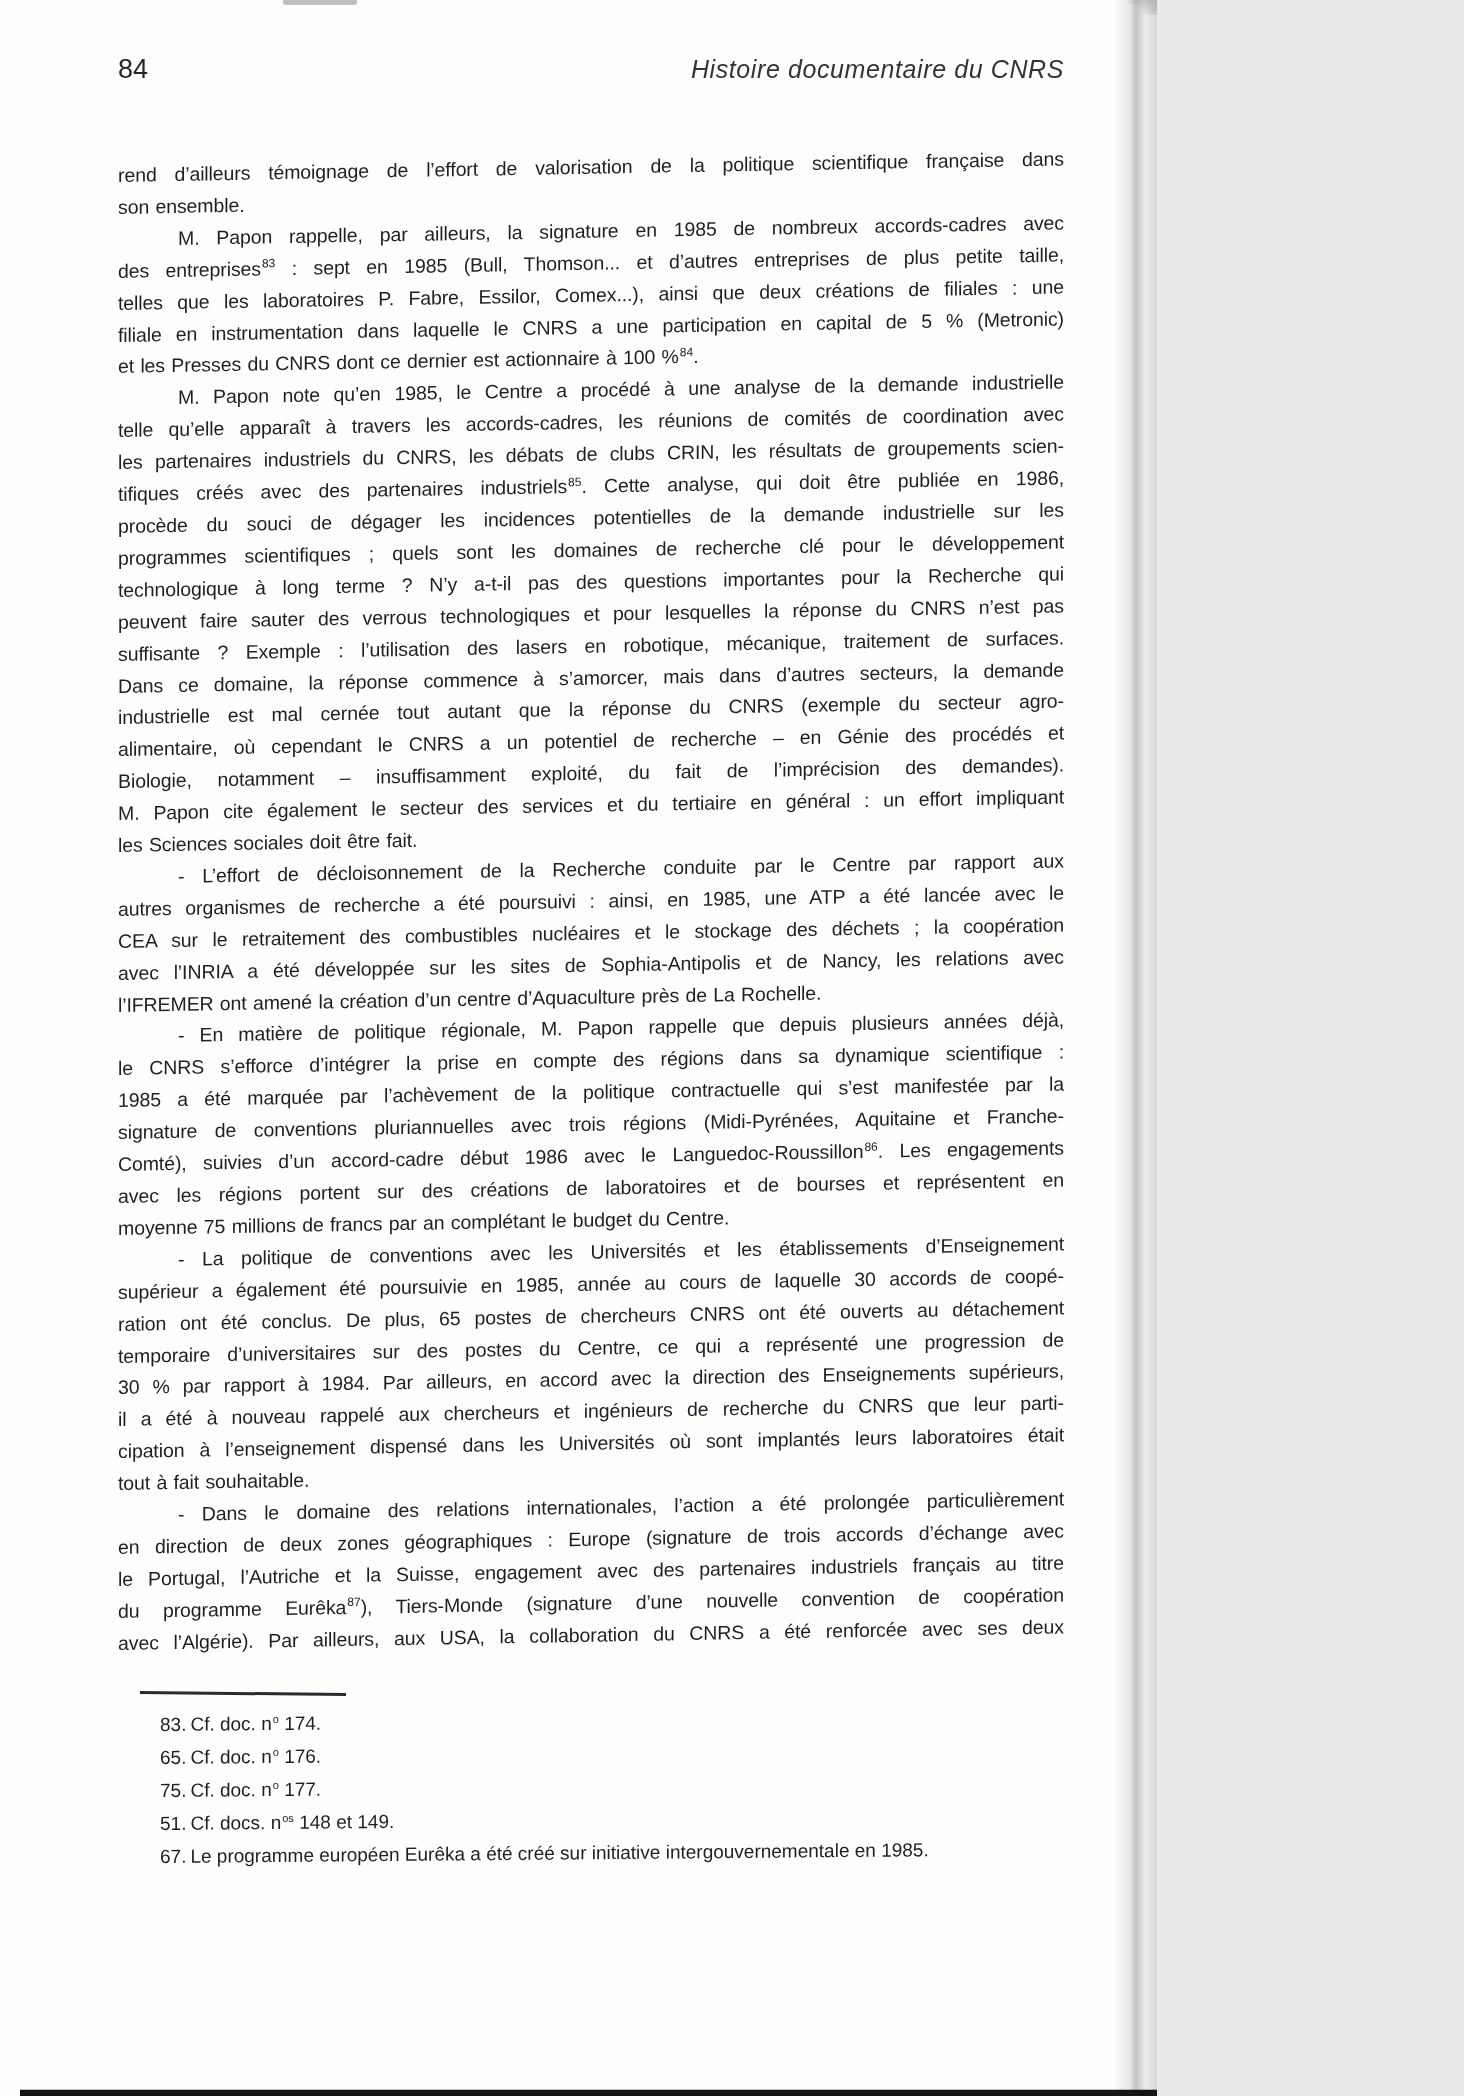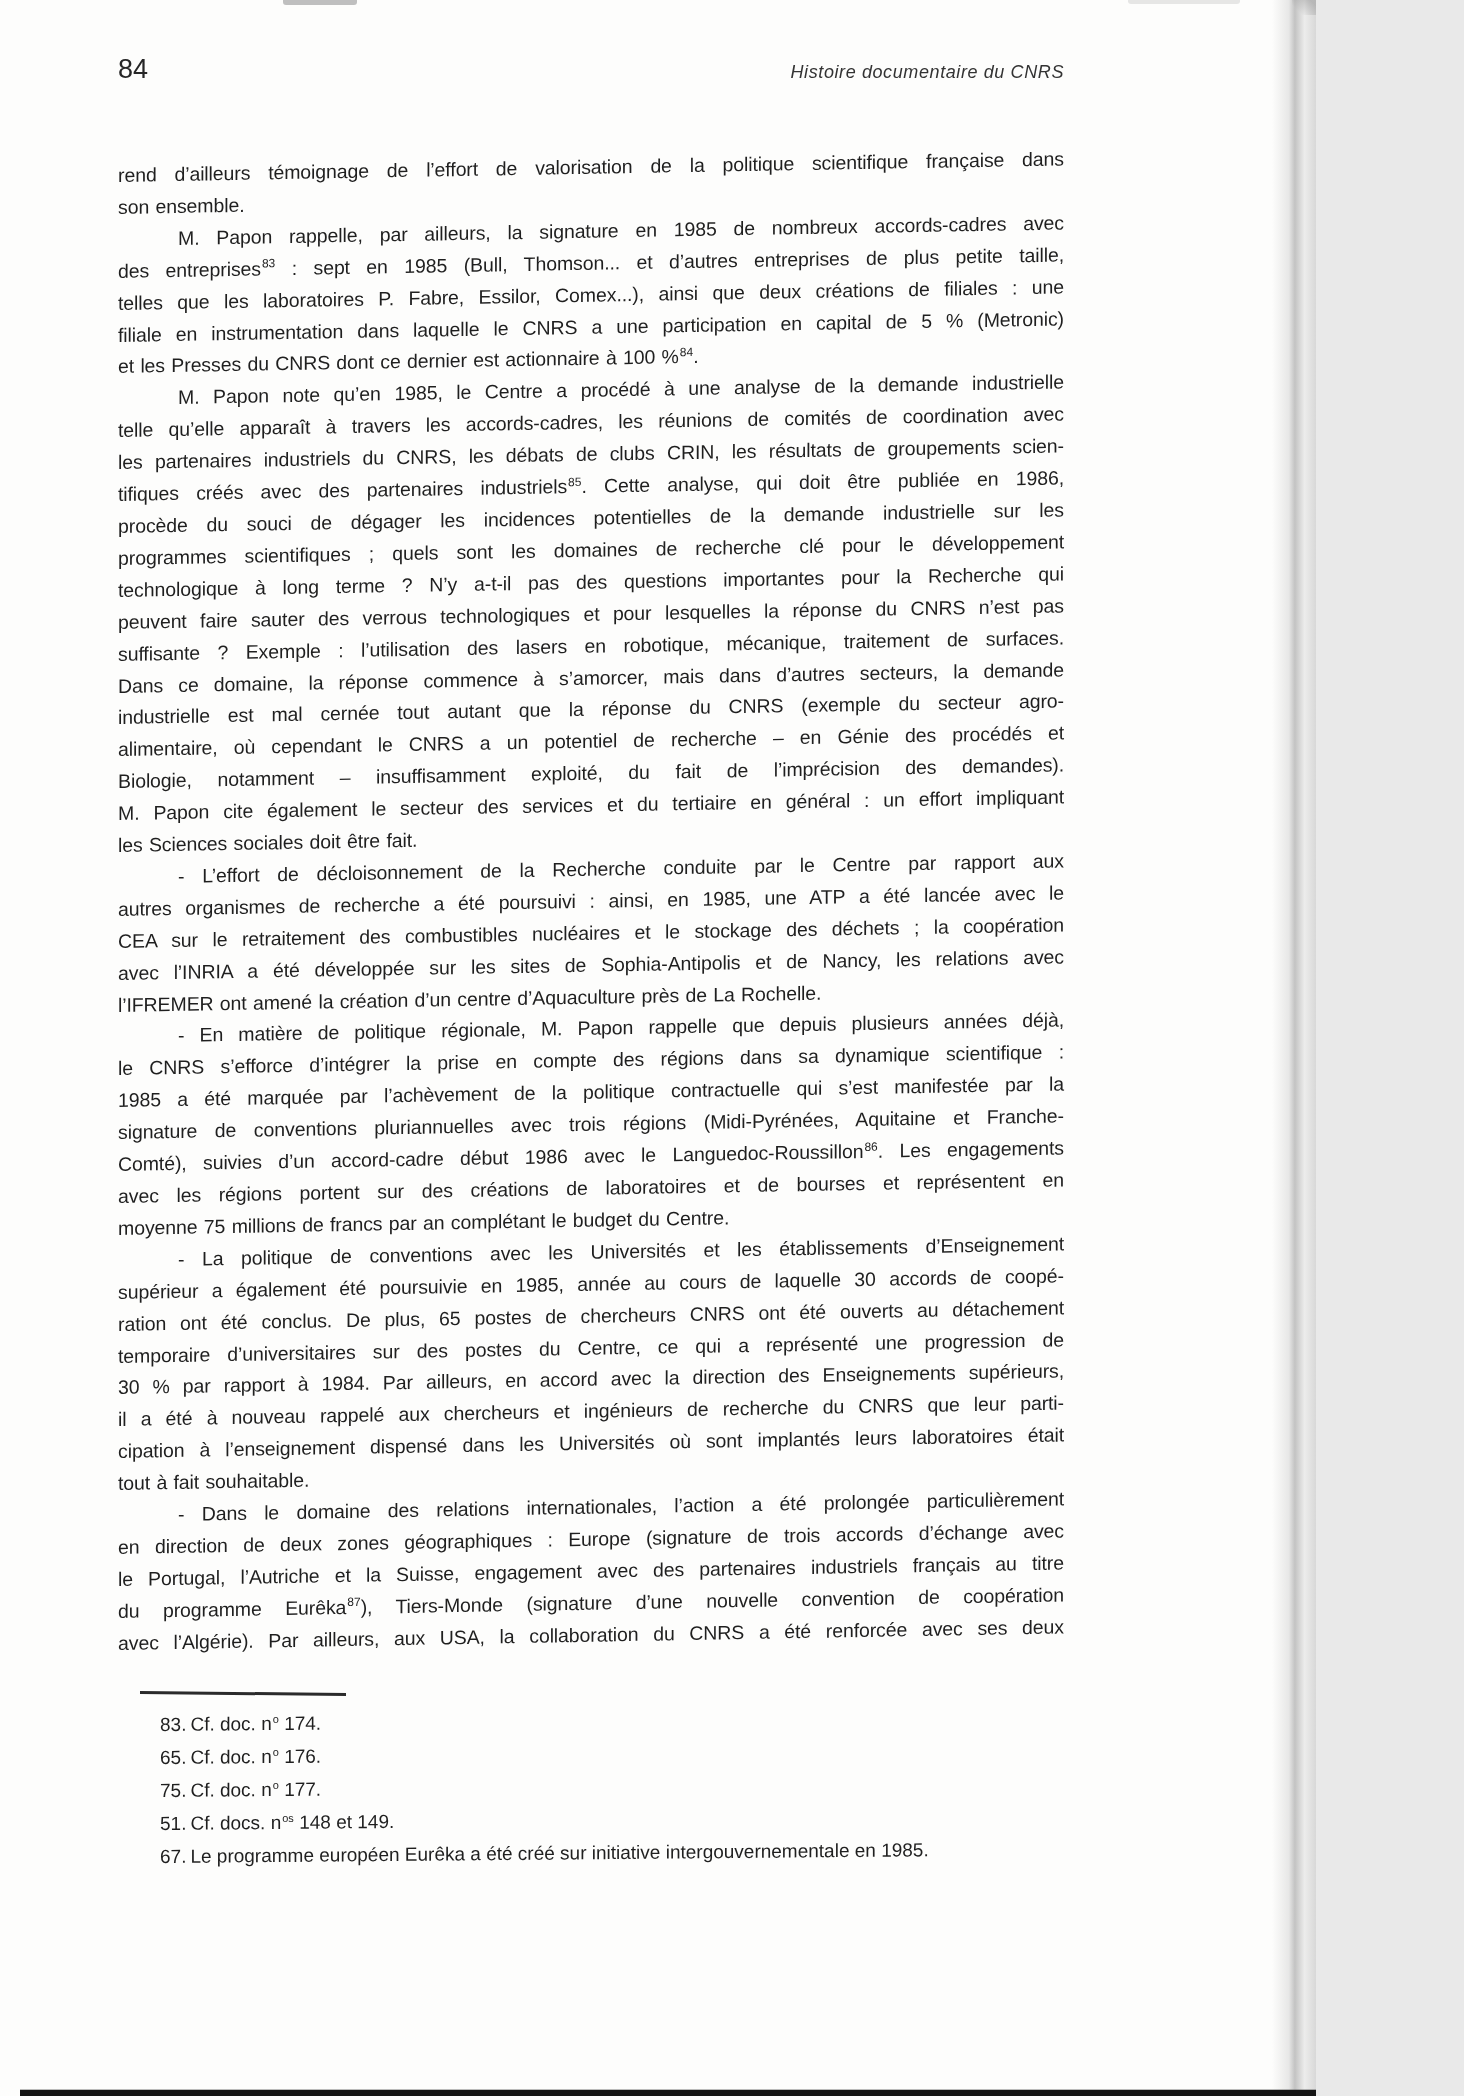--- a/index.html
+++ b/index.html
@@ -1,18 +1,18 @@
 <!DOCTYPE html>
 <html><head>
 <meta charset="utf-8">
 <style>
   html, body { margin: 0; padding: 0; background: #e9e9e9; }
   .page {
     position: relative;
-    width: 1316px;
+    width: 1157px;
     height: 2096px;
     background: #fdfdfc;
     overflow: hidden;
     font-family: "Liberation Sans", sans-serif;
     color: #1f1f1f;
   }
   
   .edge-shadow {
     position: absolute; top: 0; right: 0; bottom: 5px; width: 44px;
     background: linear-gradient(to right,
@@ -39,21 +39,21 @@
     position: absolute; right: 0; top: 0; width: 24px; height: 15px;
     background: linear-gradient(225deg, #8d8d8d 15%, rgba(141,141,141,0) 75%);
   }
   
   .page-header {
     position: absolute; left: 118px; top: 54px; width: 946px;
     display: flex; justify-content: space-between; align-items: baseline;
   }
   .page-number { font-size: 27px; color: #262626; }
   .running-title {
-    font-style: italic; font-size: 18px; color: #333; letter-spacing: 0.6px;
+    font-style: italic; font-size: 25px; color: #333; letter-spacing: 0.6px;
   }
   
   .body-text {
     position: absolute; left: 118px; top: 160px; width: 946px;
     font-size: 19.5px; line-height: 31.9px; letter-spacing: -0.1px;
     transform: skewY(-1deg); transform-origin: left top;
     word-spacing: 1px;
   }
   .line { text-align: justify; text-align-last: justify; }
   .line.last { text-align-last: left; }

